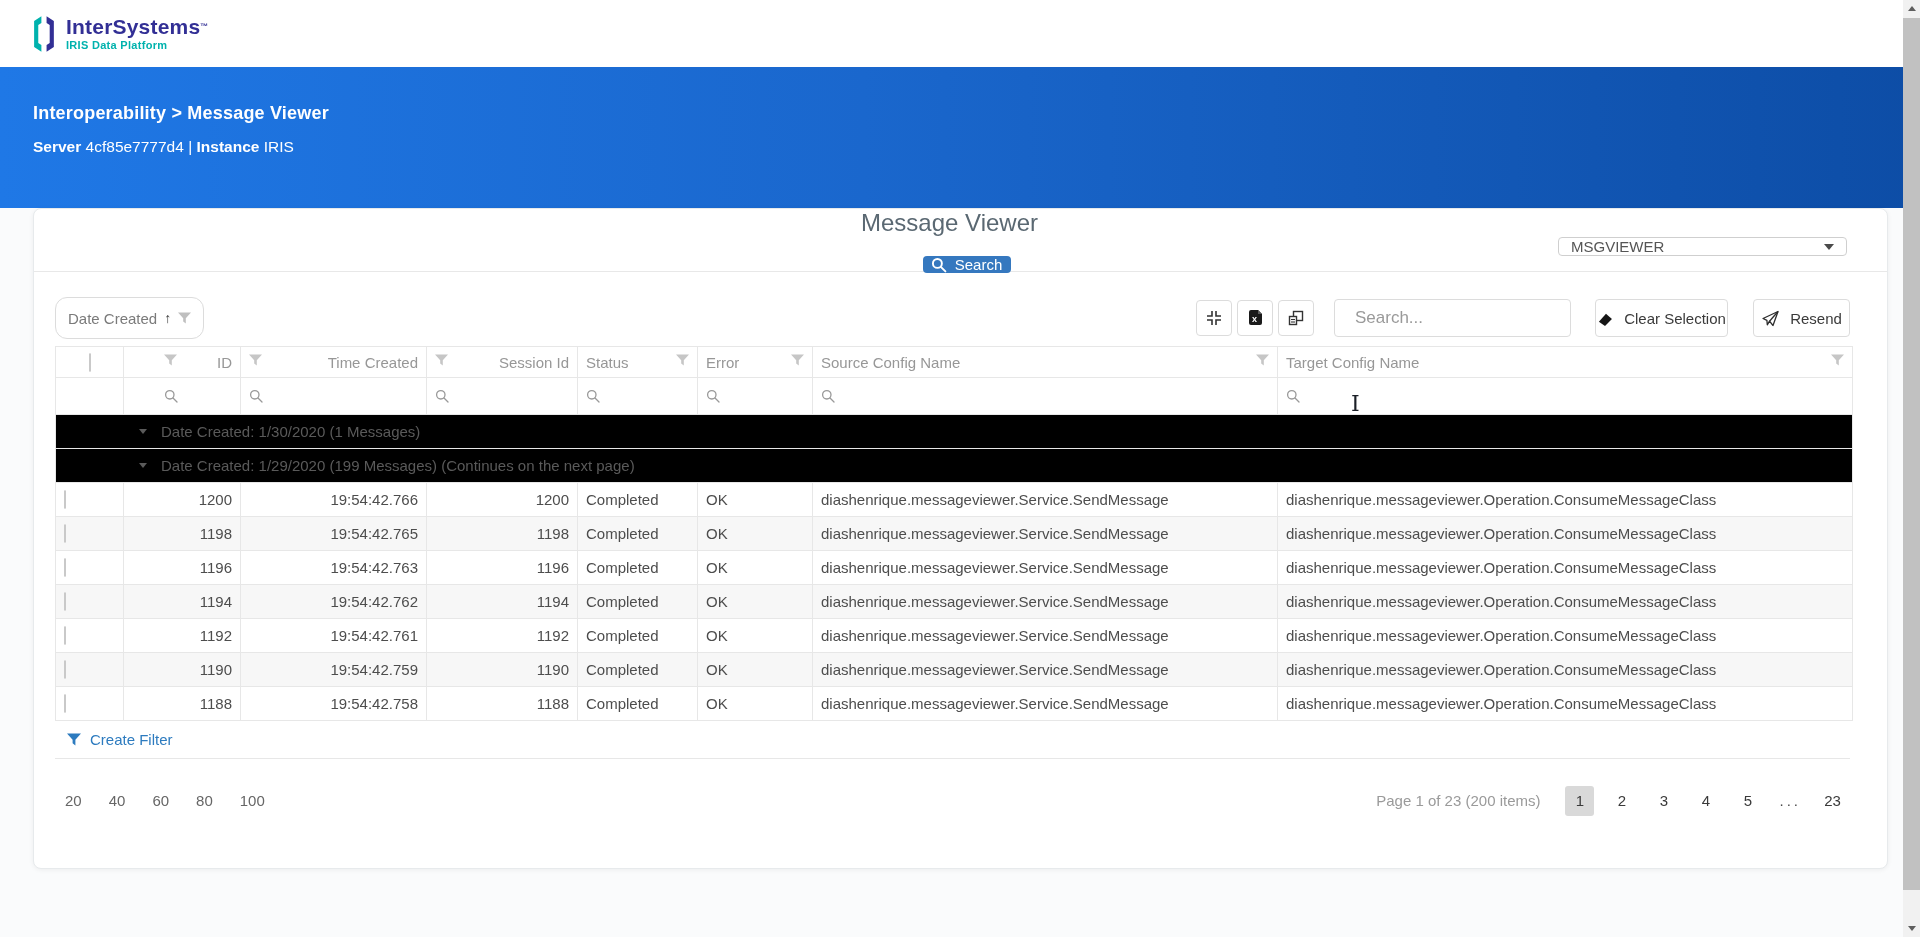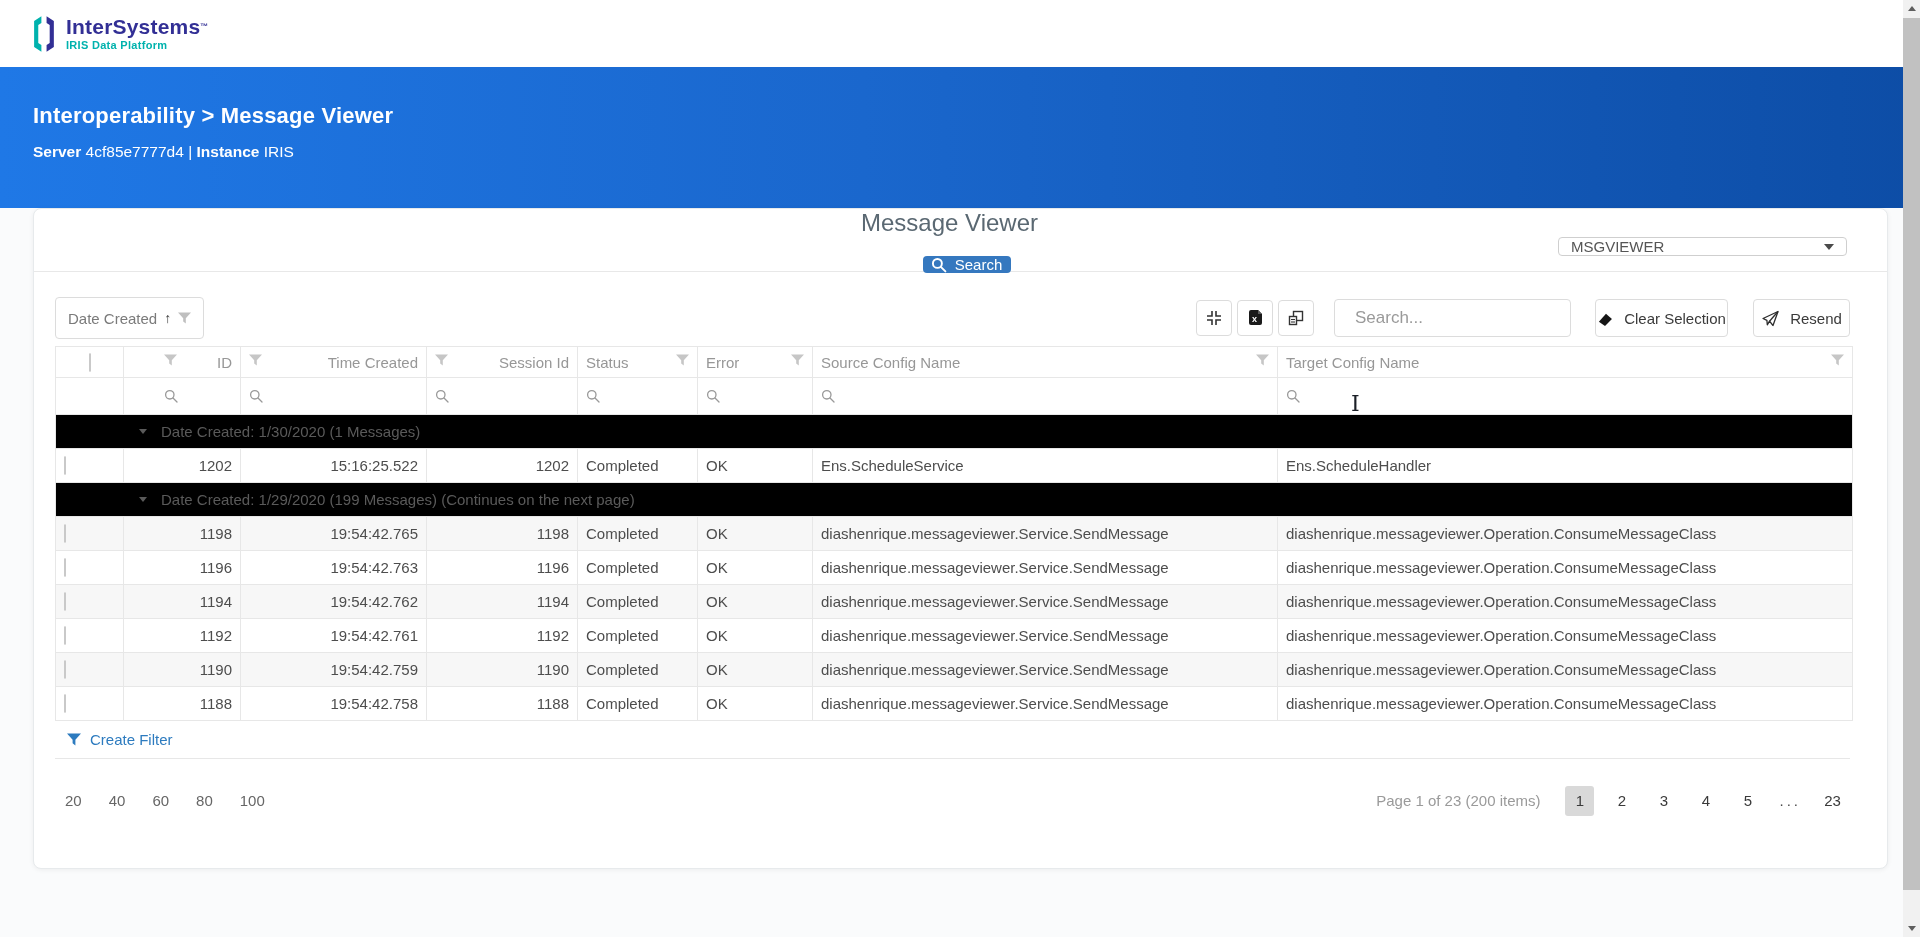--- a/index.html
+++ b/index.html
@@ -8,37 +8,37 @@
 
   
   .topbar { height:67px; background:#ffffff; display:flex; align-items:center; padding-left:31px; }
   .logo { display:flex; align-items:center; gap:8px; }
   .logo-text .brand-line { font-size:21px; font-weight:bold; color:#322f95; letter-spacing:.2px; line-height:21px; }
   .logo-text .brand-line sup { font-size:8px; vertical-align:top; }
   .logo-text .product-line { font-size:11px; font-weight:bold; color:#00b2ad; letter-spacing:.3px; margin-top:2px; }
 
   
   .banner { height:141px; background:linear-gradient(90deg,#1f78e6 0%,#1a67cd 45%,#0d4da6 100%); padding:36px 0 0 33px; color:#fff; }
-  .breadcrumb { font-size:22px; font-weight:bold; letter-spacing:.2px; }
+  .breadcrumb { font-size:18px; font-weight:bold; letter-spacing:.2px; }
   .server-line { margin-top:14px; font-size:15.5px; }
   .server-line b { font-weight:bold; }
 
   
   .content { height:729px; background:#fafbfc; }
   .card { margin-left:33px; width:1855px; height:661px; background:#fff; border:1px solid #e7eaec; border-radius:8px; box-shadow:0 1px 5px rgba(0,0,0,.06); overflow:hidden; }
 
   .card-head { height:63px; display:flex; align-items:center; padding:0 40px 0 18px; border-bottom:1px solid #e8e8e8;flex-direction:column; }
   .card-title { font-size:24px; color:#5a6872; }
   .ns-select { margin-left:auto; width:289px; height:38px; border:1px solid #cfcfcf; border-radius:4px; background:#fff; display:flex; align-items:center; padding:0 12px; font-size:15px; color:#555; cursor:pointer; }
   .caret-down { margin-left:auto; width:0; height:0; border-left:5px solid transparent; border-right:5px solid transparent; border-top:6px solid #4a4a4a; }
   .btn-primary { margin-left:34px; width:88px; height:38px; background:#3578bf; border:none; border-radius:4px; color:#fff; font-size:15px; display:flex; align-items:center; justify-content:center; gap:8px; cursor:pointer; font-family:inherit; }
 
   
   .toolbar { margin-top:27px; padding:0 37px 0 21px; display:flex; align-items:center; height:38px; }
-  .sort-chip { height:42px; border:1px solid #dcdcdc; border-radius:4px; background:#fff; display:flex; align-items:center; padding:0 12px; gap:7px; font-size:15px; color:#7a7a7a; cursor:pointer; }
+  .sort-chip { height:42px; border:1px solid #dcdcdc; border-radius:12px; background:#fff; display:flex; align-items:center; padding:0 12px; gap:7px; font-size:15px; color:#7a7a7a; cursor:pointer; }
   .sort-chip .arrow { color:#3a3a3a; font-size:14px; }
   .icon-cluster { margin-left:auto; display:flex; gap:5px; }
   .icon-btn { width:36px; height:36px; border:1px solid #dcdcdc; border-radius:4px; background:#fff; display:flex; align-items:center; justify-content:center; cursor:pointer; }
   .search-box { margin-left:20px; width:237px; height:38px; border:1px solid #dcdcdc; border-radius:4px; background:#fff; display:flex; align-items:center; padding:0 11px; gap:9px; color:#8a8a8a; }
   .search-box input { border:none; outline:none; flex:1; font-size:17px; font-family:inherit; color:#444; background:transparent; }
   .search-box input::placeholder { color:#9a9a9a; }
   .btn-outline { height:38px; border:1px solid #dcdcdc; border-radius:4px; background:#fff; display:flex; align-items:center; justify-content:center; gap:10px; font-size:15px; color:#3a3a3a; cursor:pointer; font-family:inherit; }
   .btn-clear { margin-left:24px; width:133px; }
   .btn-resend { margin-left:25px; width:97px; }
 
@@ -325,37 +325,37 @@
       </thead>
       <tbody>
             <tr class="group-row">
     <td colspan="8">
                 <div class="group-inner">
                   <span class="tri-down"></span>
                   <span>Date Created: 1/30/2020 (1 Messages)</span>
                 </div>
               </td>
   </tr>
-            <tr class="data-row">
-    <td><span class="cb"></span></td>
-    <td class="num">1202</td>
-    <td class="num">15:16:25.522</td>
-    <td class="num">1202</td>
-    <td class="txt">Completed</td>
-    <td class="txt">OK</td>
-    <td class="txt">Ens.ScheduleService</td>
-    <td class="txt">Ens.ScheduleHandler</td>
-  </tr>
             <tr class="group-row">
     <td colspan="8">
                 <div class="group-inner">
                   <span class="tri-down"></span>
                   <span>Date Created: 1/29/2020 (199 Messages) (Continues on the next page)</span>
                 </div>
               </td>
+  </tr>
+            <tr class="data-row">
+    <td><span class="cb"></span></td>
+    <td class="num">1200</td>
+    <td class="num">19:54:42.766</td>
+    <td class="num">1200</td>
+    <td class="txt">Completed</td>
+    <td class="txt">OK</td>
+    <td class="txt">diashenrique.messageviewer.Service.SendMessage</td>
+    <td class="txt">diashenrique.messageviewer.Operation.ConsumeMessageClass</td>
   </tr>
             <tr class="data-row alt">
     <td><span class="cb"></span></td>
     <td class="num">1198</td>
     <td class="num">19:54:42.765</td>
     <td class="num">1198</td>
     <td class="txt">Completed</td>
     <td class="txt">OK</td>
     <td class="txt">diashenrique.messageviewer.Service.SendMessage</td>
     <td class="txt">diashenrique.messageviewer.Operation.ConsumeMessageClass</td>

